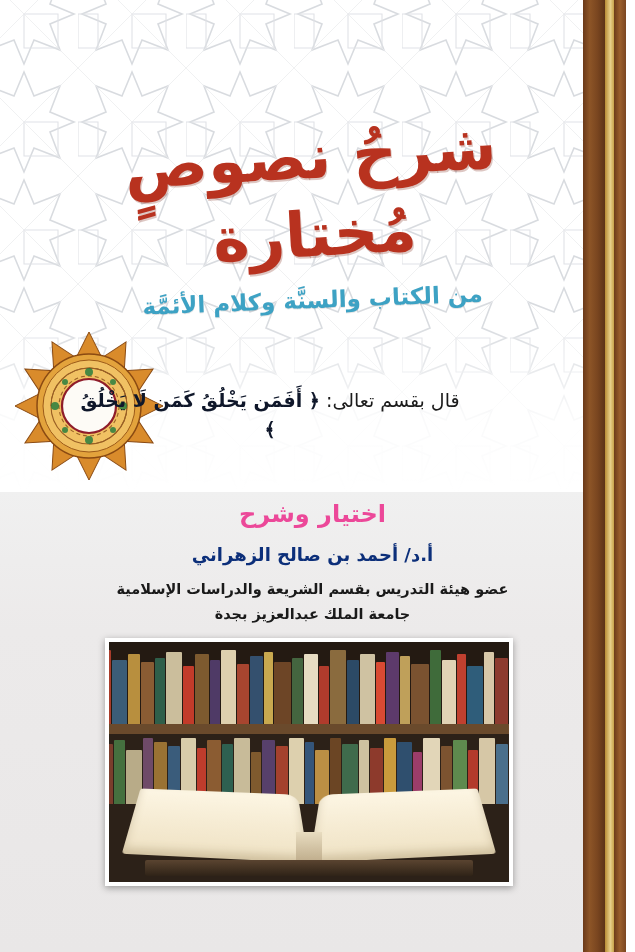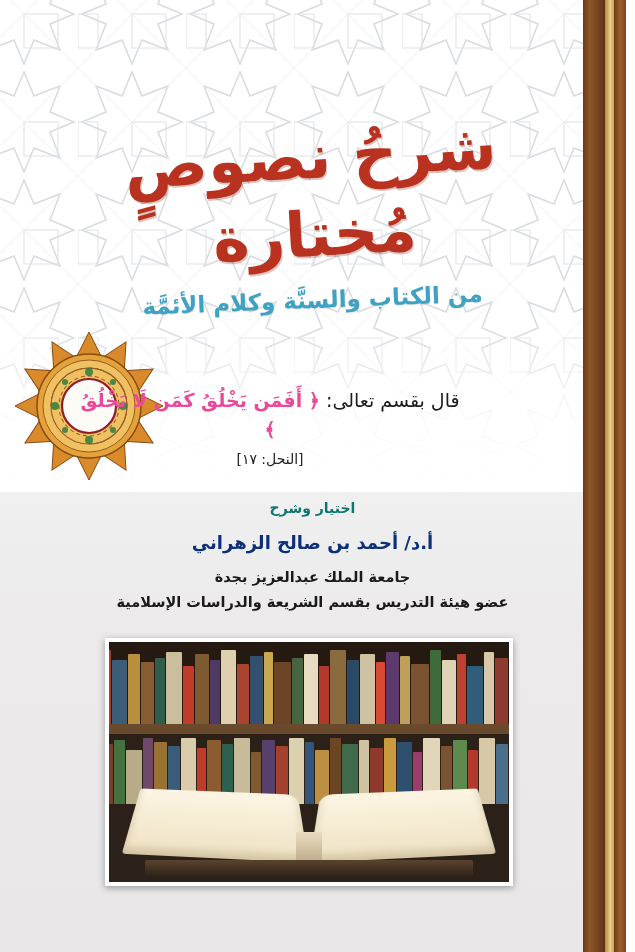--- a/index.html
+++ b/index.html
@@ -139,21 +139,21 @@
     text-align: center;
     direction: rtl;
   }
   .ayah-line {
     font-family: "DejaVu Sans", sans-serif;
     font-size: 19px;
     color: #1b1b1b;
     line-height: 1.5;
   }
   .ayah-text {
-    color: #ec4899;
+    color: #0f172a;
     font-weight: bold;
   }
   .ayah-ref {
     margin-top: 8px;
     font-family: "DejaVu Sans", sans-serif;
     font-size: 14px;
     color: #222222;
   }
 
   
@@ -170,23 +170,23 @@
   .author-block {
     position: absolute;
     top: 500px;
     left: 52px;
     right: 62px;
     text-align: center;
     direction: rtl;
   }
   .author-role {
     font-family: "DejaVu Sans", sans-serif;
-    font-size: 14px;
-    font-weight: bold;
-    color: #0f766e;
+    font-size: 24px;
+    font-weight: bold;
+    color: #ec4899;
     margin-bottom: 16px;
   }
   .author-name {
     font-family: "DejaVu Sans", sans-serif;
     font-size: 18px;
     font-weight: bold;
     color: #0c2f7a;
     margin-bottom: 12px;
   }
   .author-affil {
@@ -371,30 +371,29 @@
         </g>
       </g>
     </svg>
   </div>
 
   <div class="ayah-block">
     <div class="ayah-line">
       <span>قال بقسم تعالى:</span>
       <span class="ayah-text">﴿ أَفَمَن يَخْلُقُ كَمَن لَا يَخْلُقُ ﴾</span>
     </div>
-    <div class="ayah-ref">[النحل: ١٧]</div>
   </div>
 
   <div class="lower-panel"></div>
 
   <div class="author-block">
     <div class="author-role">اختيار وشرح</div>
     <div class="author-name">أ.د/ أحمد بن صالح الزهراني</div>
+    <div class="author-affil">عضو هيئة التدريس بقسم الشريعة والدراسات الإسلامية</div>
     <div class="author-affil">جامعة الملك عبدالعزيز بجدة</div>
-    <div class="author-affil">عضو هيئة التدريس بقسم الشريعة والدراسات الإسلامية</div>
   </div>
 
   <div class="photo-frame" title="">
 
     <div class="shelf" style="top:0;height:82px;background:#241a12;"></div>
     <div class="books-row" style="top:4px;height:78px;">
       <div class="book" style="width:13px;height:66px;background:#8d3b2f;"></div>
       <div class="book" style="width:10px;height:72px;background:#d8c8a8;"></div>
       <div class="book" style="width:16px;height:58px;background:#2f5d7a;"></div>
       <div class="book" style="width:9px;height:70px;background:#c0402f;"></div>

